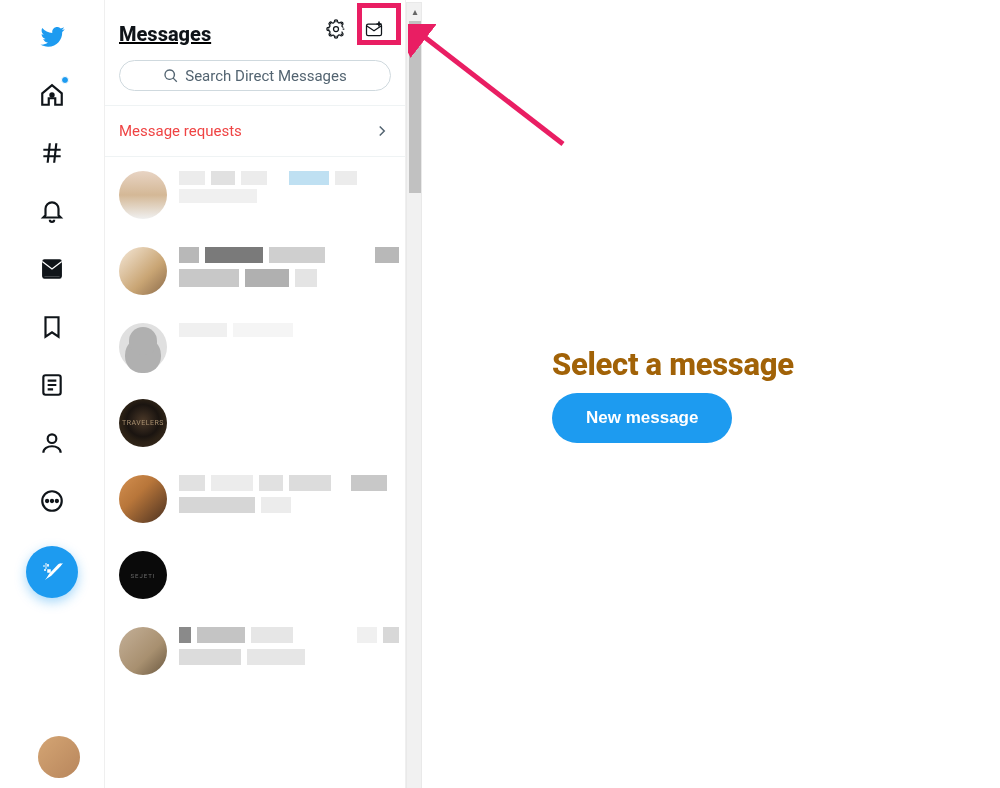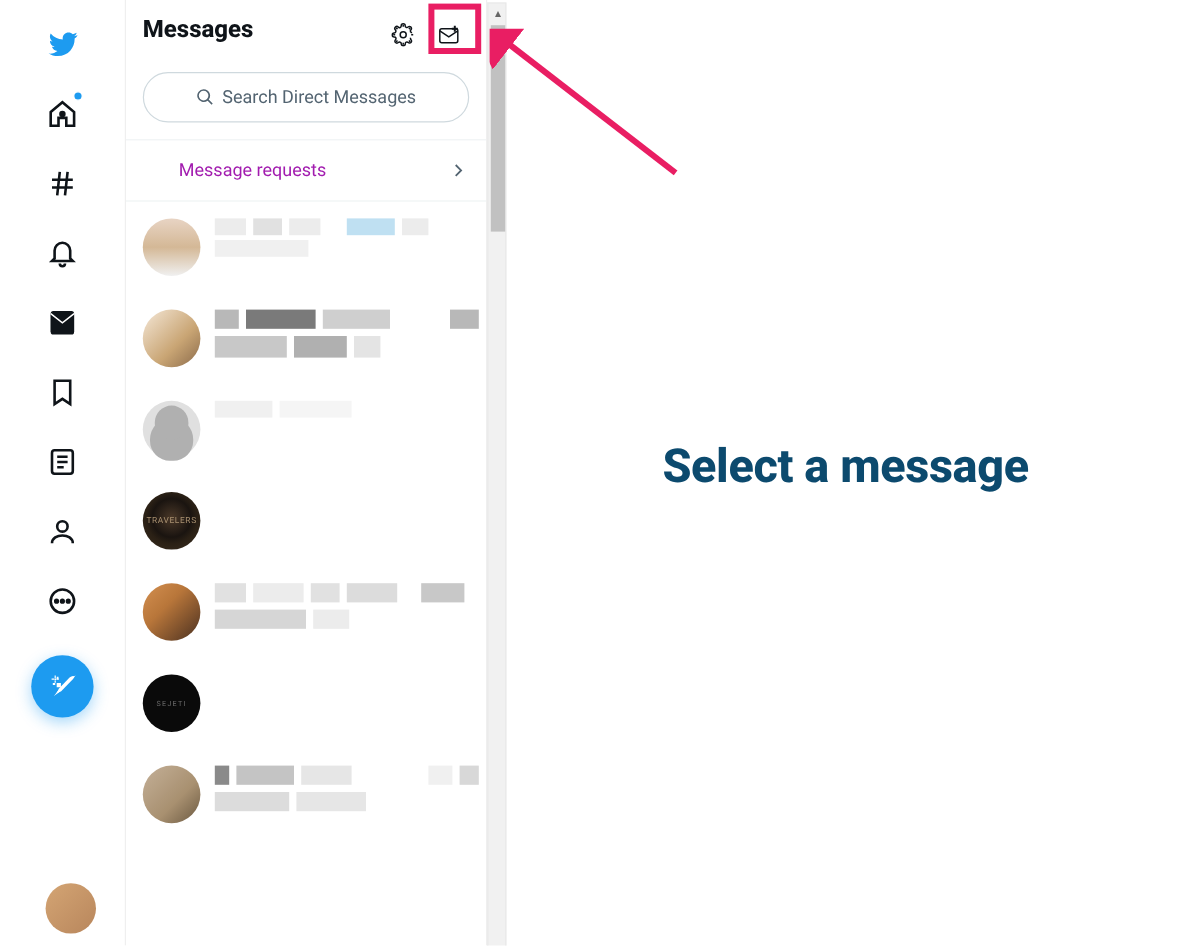--- a/index.html
+++ b/index.html
@@ -88,23 +88,24 @@
       width: 302px;
       border-left: 1px solid #efefef;
       border-right: 1px solid #efefef;
       display: flex;
       flex-direction: column;
       height: 100%;
       position: relative;
     }
     .messages-header {
       display: flex;
-      align-items: flex-start;
+      align-items: flex-end;
       justify-content: space-between;
       padding: 12px 14px 10px 14px;
+      text-decoration: underline;
     }
     .messages-title {
       font-size: 20px;
       font-weight: 800;
       color: #0f1419;
     }
     .header-actions {
       display: flex;
       gap: 4px;
       align-items: center;
@@ -141,21 +142,21 @@
       left: 408px;
       z-index: 20;
       pointer-events: none;
     }
     .search-wrap {
       padding: 4px 14px 14px 14px;
     }
     .search-pill {
       border: 1px solid #cfd9de;
       border-radius: 24px;
-      height: 42px;
+      height: 31px;
       display: flex;
       align-items: center;
       justify-content: center;
       gap: 6px;
       color: #536471;
       cursor: text;
     }
     .search-pill svg {
       width: 16px;
       height: 16px;
@@ -169,22 +170,21 @@
       border-top: 1px solid #eff3f4;
       border-bottom: 1px solid #eff3f4;
       padding: 16px 14px;
       display: flex;
       align-items: center;
       justify-content: space-between;
       cursor: pointer;
     }
     .message-requests span {
       font-size: 15px;
-      color: #a21caf;
-      margin-left: 30px;
+      color: #ef4444;
     }
     .chevron-right {
       width: 18px;
       height: 18px;
     }
     .conversations {
       flex: 1;
       overflow-y: auto;
     }
     .conv {
@@ -246,23 +246,23 @@
     .main-panel {
       flex: 1;
       display: flex;
       align-items: center;
       padding-left: 146px;
     }
     .main-inner {
       max-width: 340px;
     }
     .main-title {
-      font-size: 39px;
+      font-size: 31px;
       font-weight: 800;
-      color: #0c4a6e;
+      color: #a16207;
       margin-bottom: 10px;
       letter-spacing: -0.3px;
     }
     .main-sub {
       font-size: 15px;
       color: #536471;
       line-height: 1.35;
       margin-bottom: 30px;
     }
     .new-msg-btn {
@@ -489,20 +489,21 @@
             </div>
         </div>
       </div>
 
     </div>
   </div>
 
   <div class="main-panel">
     <div class="main-inner">
       <div class="main-title">Select a message</div>
+      <button class="new-msg-btn">New message</button>
     </div>
   </div>
 </div>
 
 <div class="new-msg-highlight"></div>
 <svg class="annotation-arrow" width="170" height="140">
   <defs>
     <marker id="arrowhead" markerWidth="10" markerHeight="10" refX="2" refY="5" orient="auto">
       <polygon points="0 0, 10 5, 0 10" fill="#e91e63"></polygon>
     </marker>

